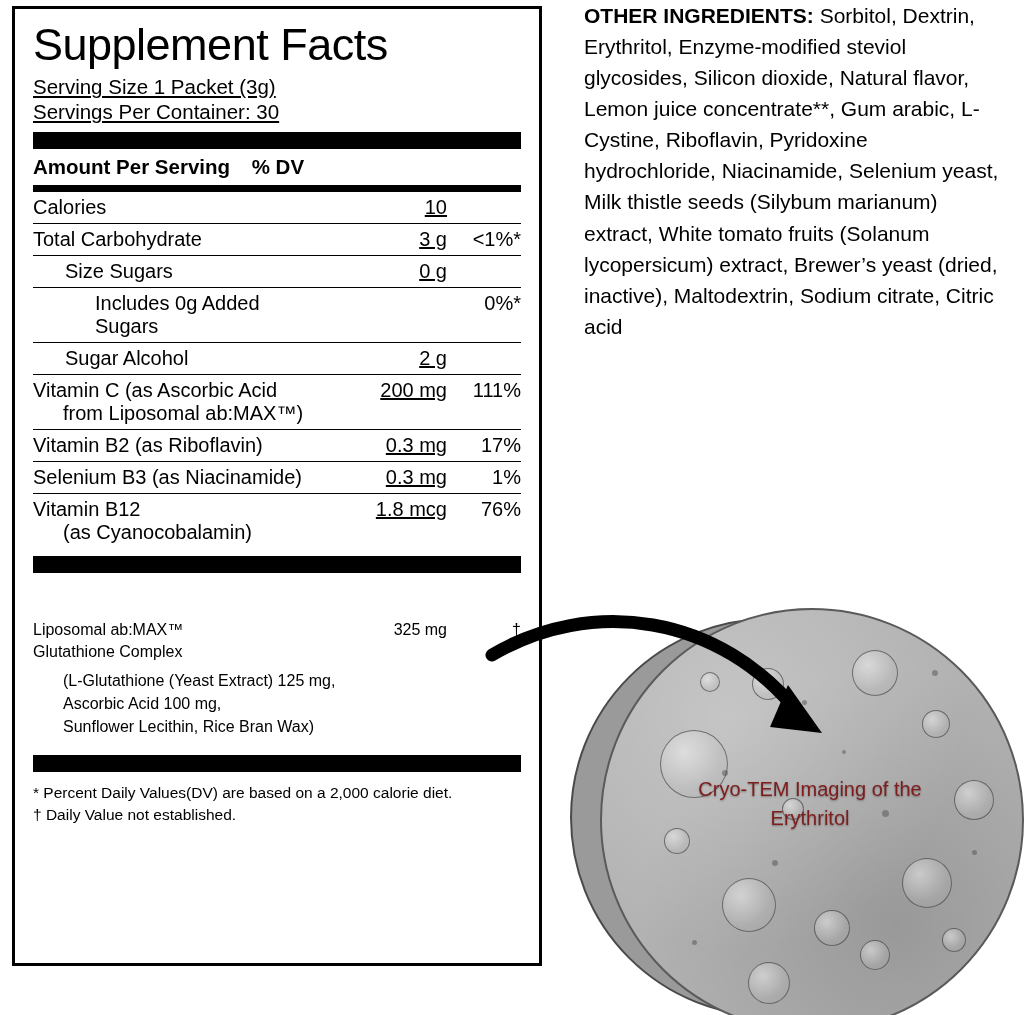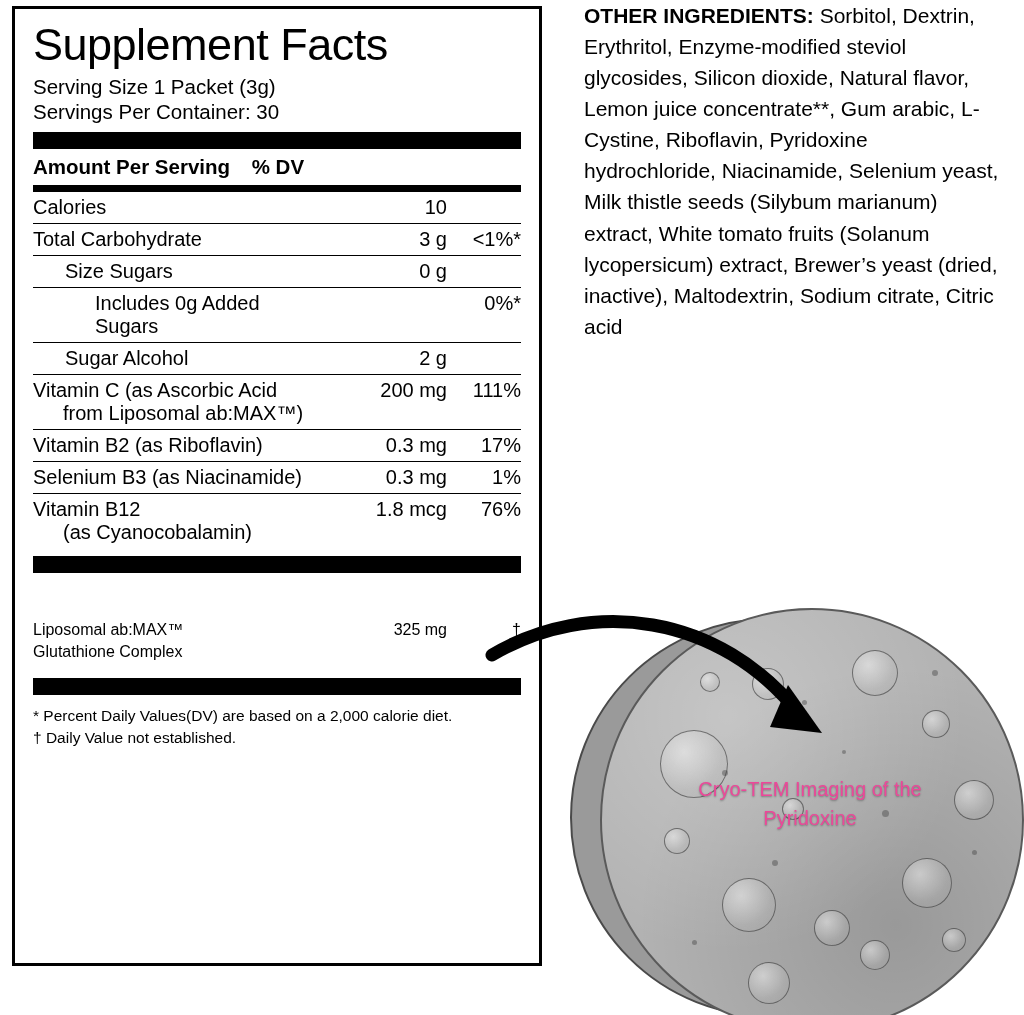--- a/index.html
+++ b/index.html
@@ -41,20 +41,21 @@
     font-weight: 400;
     letter-spacing: -0.5px;
     line-height: 1.05;
     margin: 2px 0 6px 0;
     font-family: "Liberation Sans", sans-serif;
   }
 
   .serving-line {
     font-size: 20.5px;
     line-height: 1.22;
+    text-decoration: underline;
   }
 
   .bar-thick {
     background: #000;
     height: 17px;
     margin: 8px 0 0 0;
   }
   .bar-thin {
     background: #000;
     height: 7px;
@@ -77,21 +78,21 @@
     border-collapse: collapse;
     font-size: 20px;
   }
   table.facts td {
     padding: 4px 0 4px 0;
     vertical-align: top;
     border-bottom: 1.5px solid #000;
   }
   table.facts tr.noline td { border-bottom: none; }
   td.name { text-align: left; }
-  td.amt  { text-align: right; width: 120px; white-space: nowrap; }
+  td.amt  { text-align: right; width: 120px; white-space: nowrap; text-decoration: underline; }
   td.dv   { text-align: right; width: 74px; white-space: nowrap; }
 
   .ind1 { padding-left: 32px !important; }
   .ind2 { padding-left: 62px !important; }
   .sub-line { display: block; padding-left: 30px; }
 
   .complex-block {
     font-size: 16px;
     line-height: 1.35;
   }
@@ -157,21 +158,21 @@
       radial-gradient(circle at 30% 25%, rgba(255,255,255,0.25), rgba(255,255,255,0) 55%),
       radial-gradient(circle at 70% 75%, rgba(0,0,0,0.14), rgba(0,0,0,0) 60%),
       #b2b2b2;
   }
   .tem-caption {
     position: absolute;
     left: 35px;
     top: 175px;
     width: 420px;
     text-align: center;
-    color: #ec4899;
+    color: #7f1d1d;
     font-size: 20px;
     line-height: 1.45;
     text-shadow: 0 1px 2px rgba(0,0,0,0.35);
   }
 
   .vesicle {
     position: absolute;
     border-radius: 50%;
     border: 1.5px solid rgba(40,40,40,0.55);
     background: radial-gradient(circle at 35% 32%, rgba(255,255,255,0.45), rgba(190,190,190,0.25) 60%, rgba(150,150,150,0.15));
@@ -270,20 +271,25 @@
 
     <div class="bar-thick"></div>
 
     <div class="complex-block">
       <div class="complex-row">
         <div class="cname">Liposomal ab:MAX™</div>
         <div class="camt">325 mg</div>
         <div class="cdv">†</div>
       </div>
       <div>Glutathione Complex</div>
+      <div class="complex-sub">
+        <div>(L-Glutathione (Yeast Extract) 125 mg,</div>
+        <div>Ascorbic Acid 100 mg,</div>
+        <div>Sunflower Lecithin, Rice Bran Wax)</div>
+      </div>
     </div>
 
     <div class="bar-thick" style="margin-top:16px"></div>
 
     <div class="footnotes">
       <div>* Percent Daily Values(DV) are based on a 2,000 calorie diet.</div>
       <div>† Daily Value not established.</div>
     </div>
   </div>
 
@@ -312,21 +318,21 @@
       <div class="speck" style="left:200px; top:90px;  width:5px;  height:5px;"></div>
       <div class="speck" style="left:280px; top:200px; width:7px;  height:7px;"></div>
       <div class="speck" style="left:90px;  top:330px; width:5px;  height:5px;"></div>
       <div class="speck" style="left:330px; top:60px;  width:6px;  height:6px;"></div>
       <div class="speck" style="left:240px; top:140px; width:4px;  height:4px;"></div>
       <div class="speck" style="left:170px; top:250px; width:6px;  height:6px;"></div>
       <div class="speck" style="left:370px; top:240px; width:5px;  height:5px;"></div>
     </div>
     <div class="tem-caption">
       <div>Cryo-TEM Imaging of the</div>
-      <div>Pyridoxine</div>
+      <div>Erythritol</div>
     </div>
   </div>
 
   <svg class="arrow-svg" viewBox="0 0 400 230">
     <path d="M 22 100 C 120 42, 250 58, 330 160" stroke="#000" stroke-width="13" fill="none" stroke-linecap="round"></path>
     <polygon points="318,130 352,178 300,172" fill="#000"></polygon>
   </svg>
 
 </div>
 

